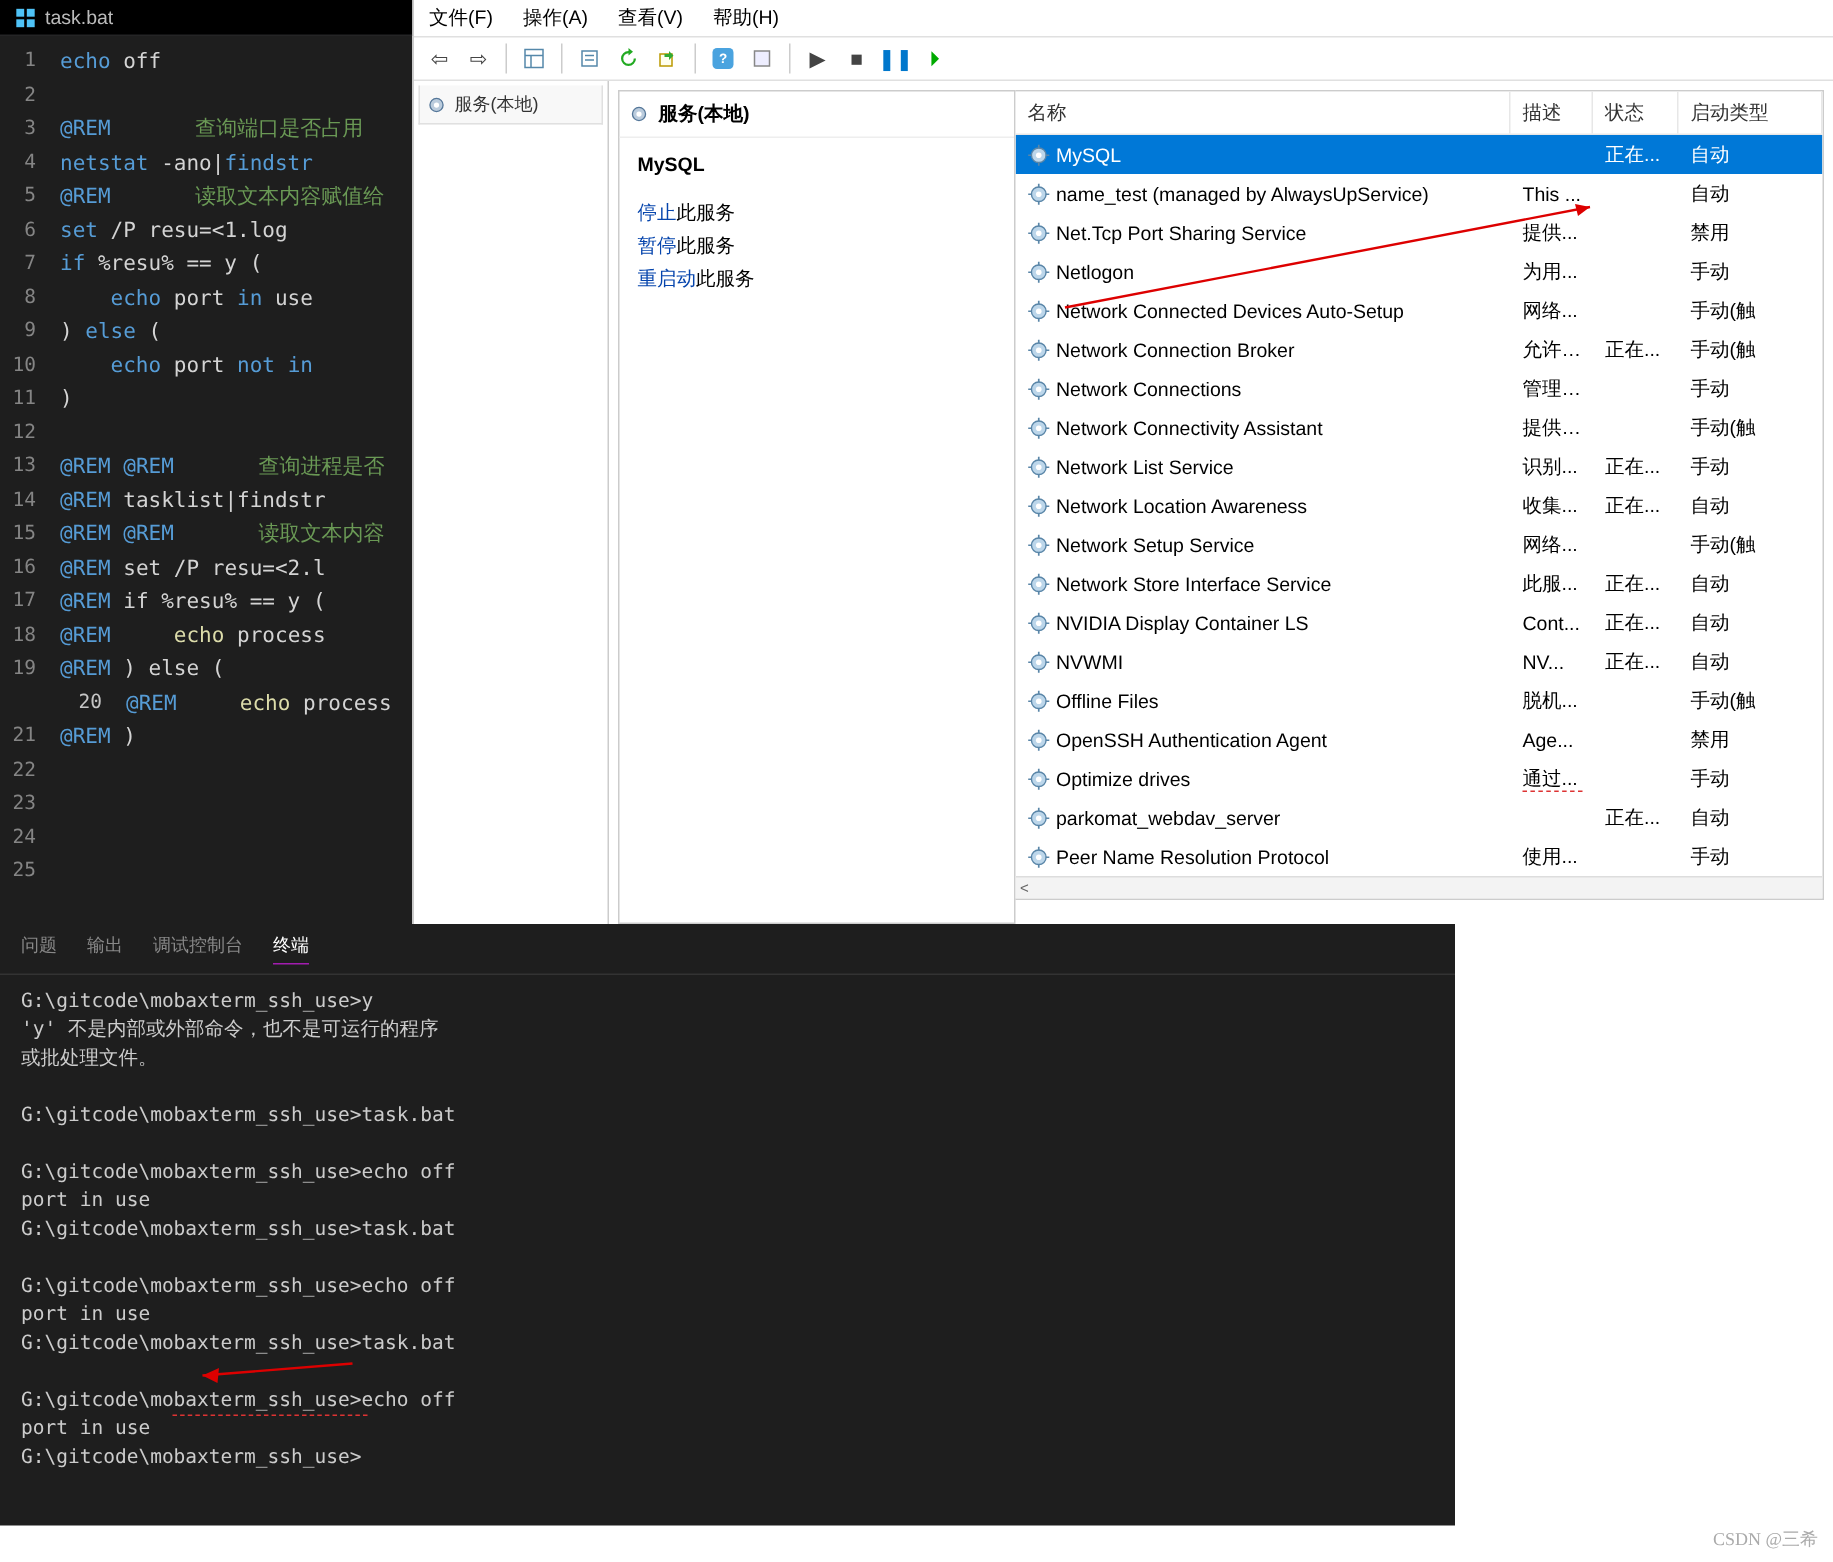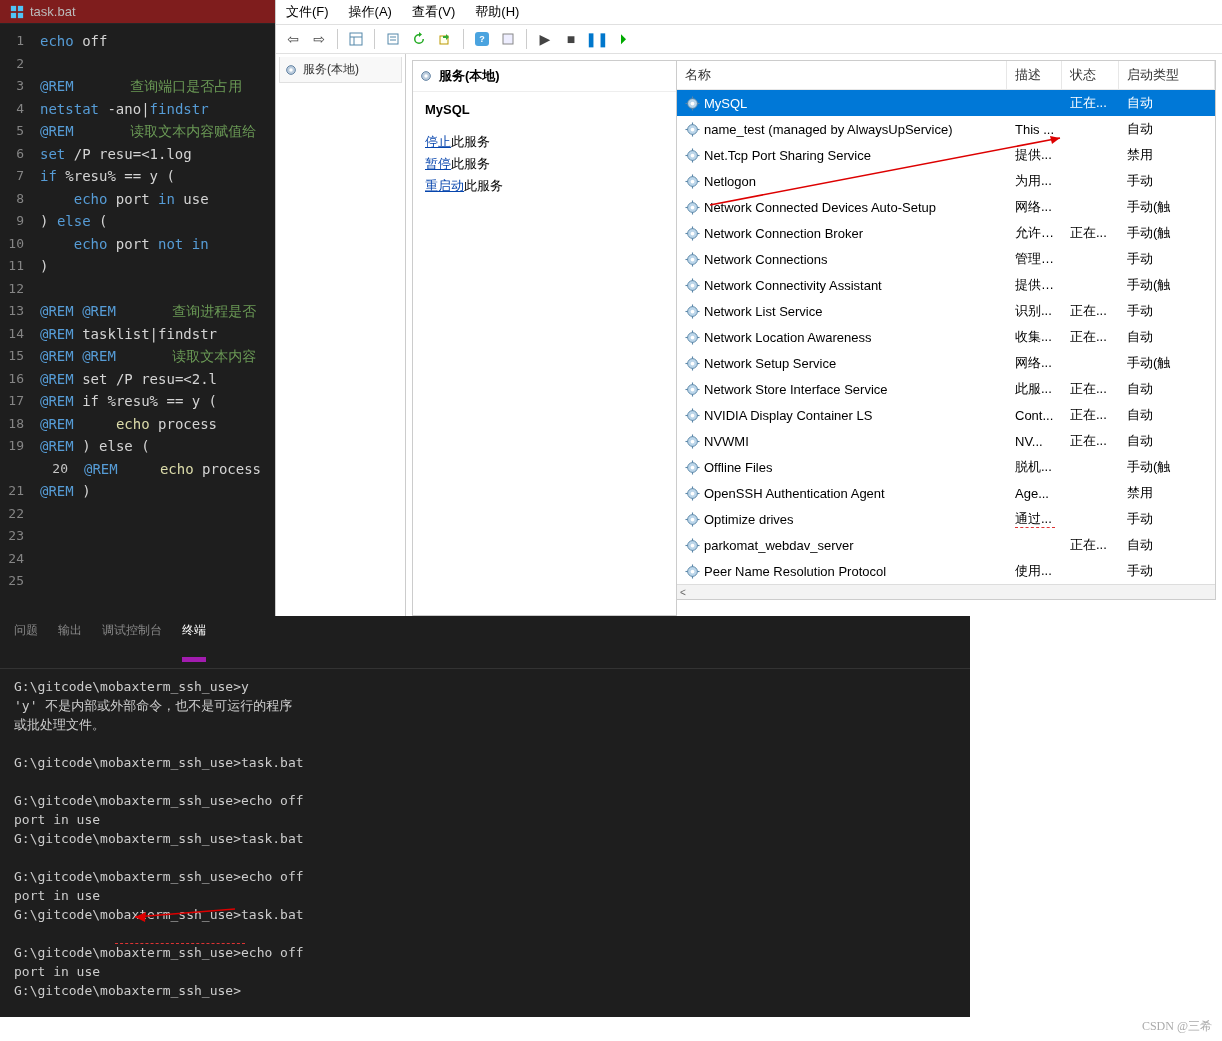--- a/index.html
+++ b/index.html
@@ -1,53 +1,53 @@
 <!DOCTYPE html>
 <html><head>
 <meta charset="utf-8">
 <style>
 * { box-sizing: border-box; margin: 0; padding: 0; }
 body { font-family: "Segoe UI", "Microsoft YaHei", sans-serif; font-size: 13px; background: #fff; width: 1222px; height: 1041px; overflow: hidden; position: relative; }
 .vscode { position: absolute; left: 0; top: 0; width: 275px; height: 640px; background: #1e1e1e; color: #d4d4d4; }
-.vscode-tab { background: #7f1d1d; padding: 4px 10px; display: flex; align-items: center; gap: 6px; border-bottom: 1px solid #252526; }
+.vscode-tab { background: #000000; padding: 4px 10px; display: flex; align-items: center; gap: 6px; border-bottom: 1px solid #252526; }
 .vscode-tab .winicon { width: 14px; height: 14px; display: inline-block; }
 .vscode-tab .winicon svg { width: 14px; height: 14px; }
 .tabname { color: #bbb; font-size: 13px; }
 .code { font-family: Consolas, monospace; font-size: 14px; padding: 6px 0; line-height: 22.5px; }
 .codeline { display: flex; }
 .ln { width: 40px; text-align: right; color: #858585; padding-right: 16px; flex-shrink: 0; font-size: 13px; }
 .ln.cur { color: #c6c6c6; margin-left: 44px; }
 .codetxt { white-space: pre; }
 .kw { color: #569cd6; }
 .cmt { color: #6a9955; padding-left: 48px; }
 .ident { color: #d4d4d4; }
 .op { color: #d4d4d4; }
 .rem { color: #569cd6; }
 .echo-w { color: #dcdcaa; }
 
 .terminal-area { position: absolute; left: 0; top: 616px; width: 970px; height: 401px; background: #1e1e1e; color: #ccc; font-family: Consolas, monospace; font-size: 13px; }
 .term-tabs { display: flex; gap: 20px; padding: 6px 14px; border-bottom: 1px solid #333; color: #888; font-family: "Microsoft YaHei"; font-size: 12px; }
 .term-tabs span { cursor: pointer; }
-.term-tabs .active { color: #fff; border-bottom: 5px solid #a21caf; padding-bottom: 18px; }
+.term-tabs .active { color: #fff; border-bottom: 1px solid #a21caf; padding-bottom: 3px; }
 .term-body { padding: 8px 14px; line-height: 19px; white-space: pre; }
 
 .services { position: absolute; left: 275px; top: 0; width: 947px; height: 640px; background: #fff; display: flex; flex-direction: column; border-left: 1px solid #ccc; }
 .menubar { display: flex; gap: 20px; padding: 3px 10px; font-size: 13px; color: #000; }
 .toolbar { display: flex; align-items: center; gap: 4px; padding: 3px 6px; border-top: 1px solid #e0e0e0; border-bottom: 1px solid #e0e0e0; height: 30px; }
 .tbtn { width: 22px; height: 22px; display: flex; align-items: center; justify-content: center; font-size: 14px; color: #444; border: 1px solid transparent; border-radius: 2px; }
 .tsep { width: 1px; height: 20px; background: #ccc; margin: 0 3px; }
 .svcmain { display: flex; flex: 1; overflow: hidden; }
 .lefttree { width: 130px; border-right: 1px solid #ccc; padding: 6px; }
 .treehdr { display: flex; align-items: center; gap: 5px; padding: 4px; background: #f8f8f8; border: 1px solid #e0e0e0; margin: -3px; border-top: none; font-size: 12px; color: #333; }
 .svgicon { width: 14px; height: 14px; }
 .midpane { width: 265px; border: 1px solid #ccc; margin: 6px 0 6px 6px; display: flex; flex-direction: column; }
 .midpane .hdr { display: flex; align-items: center; gap: 6px; padding: 6px; border-bottom: 1px solid #eee; font-size: 13px; }
 .midpane .content { padding: 10px 12px; font-size: 13px; color: #000; }
 .midpane .svctitle { font-weight: bold; margin-bottom: 14px; }
-.svclink { color: #0645ad; text-decoration: underline; cursor: pointer; line-height: 22px; }
+.svclink { color: #0645ad; cursor: pointer; line-height: 22px; }
 .rightpane { flex: 1; border: 1px solid #ccc; margin: 6px 6px 22px 0; display: flex; flex-direction: column; overflow: hidden; border-left: none; }
 .gridhdr { display: flex; background: #fff; border-bottom: 1px solid #e7e7e7; font-size: 13px; color: #333; }
 .gh { padding: 5px 8px; border-right: 1px solid #e7e7e7; text-align: left; }
 .gh-name { flex: 0 0 330px; }
 .gh-desc { flex: 0 0 55px; }
 .gh-stat { flex: 0 0 57px; }
 .gh-start { flex: 1; }
 .svcrows { flex: 1; overflow: auto; font-size: 13px; }
 .svcrow { display: flex; align-items: center; padding: 2px 0; height: 26px; }
 .svcrow.sel { background: #0078d7; color: #fff; }

